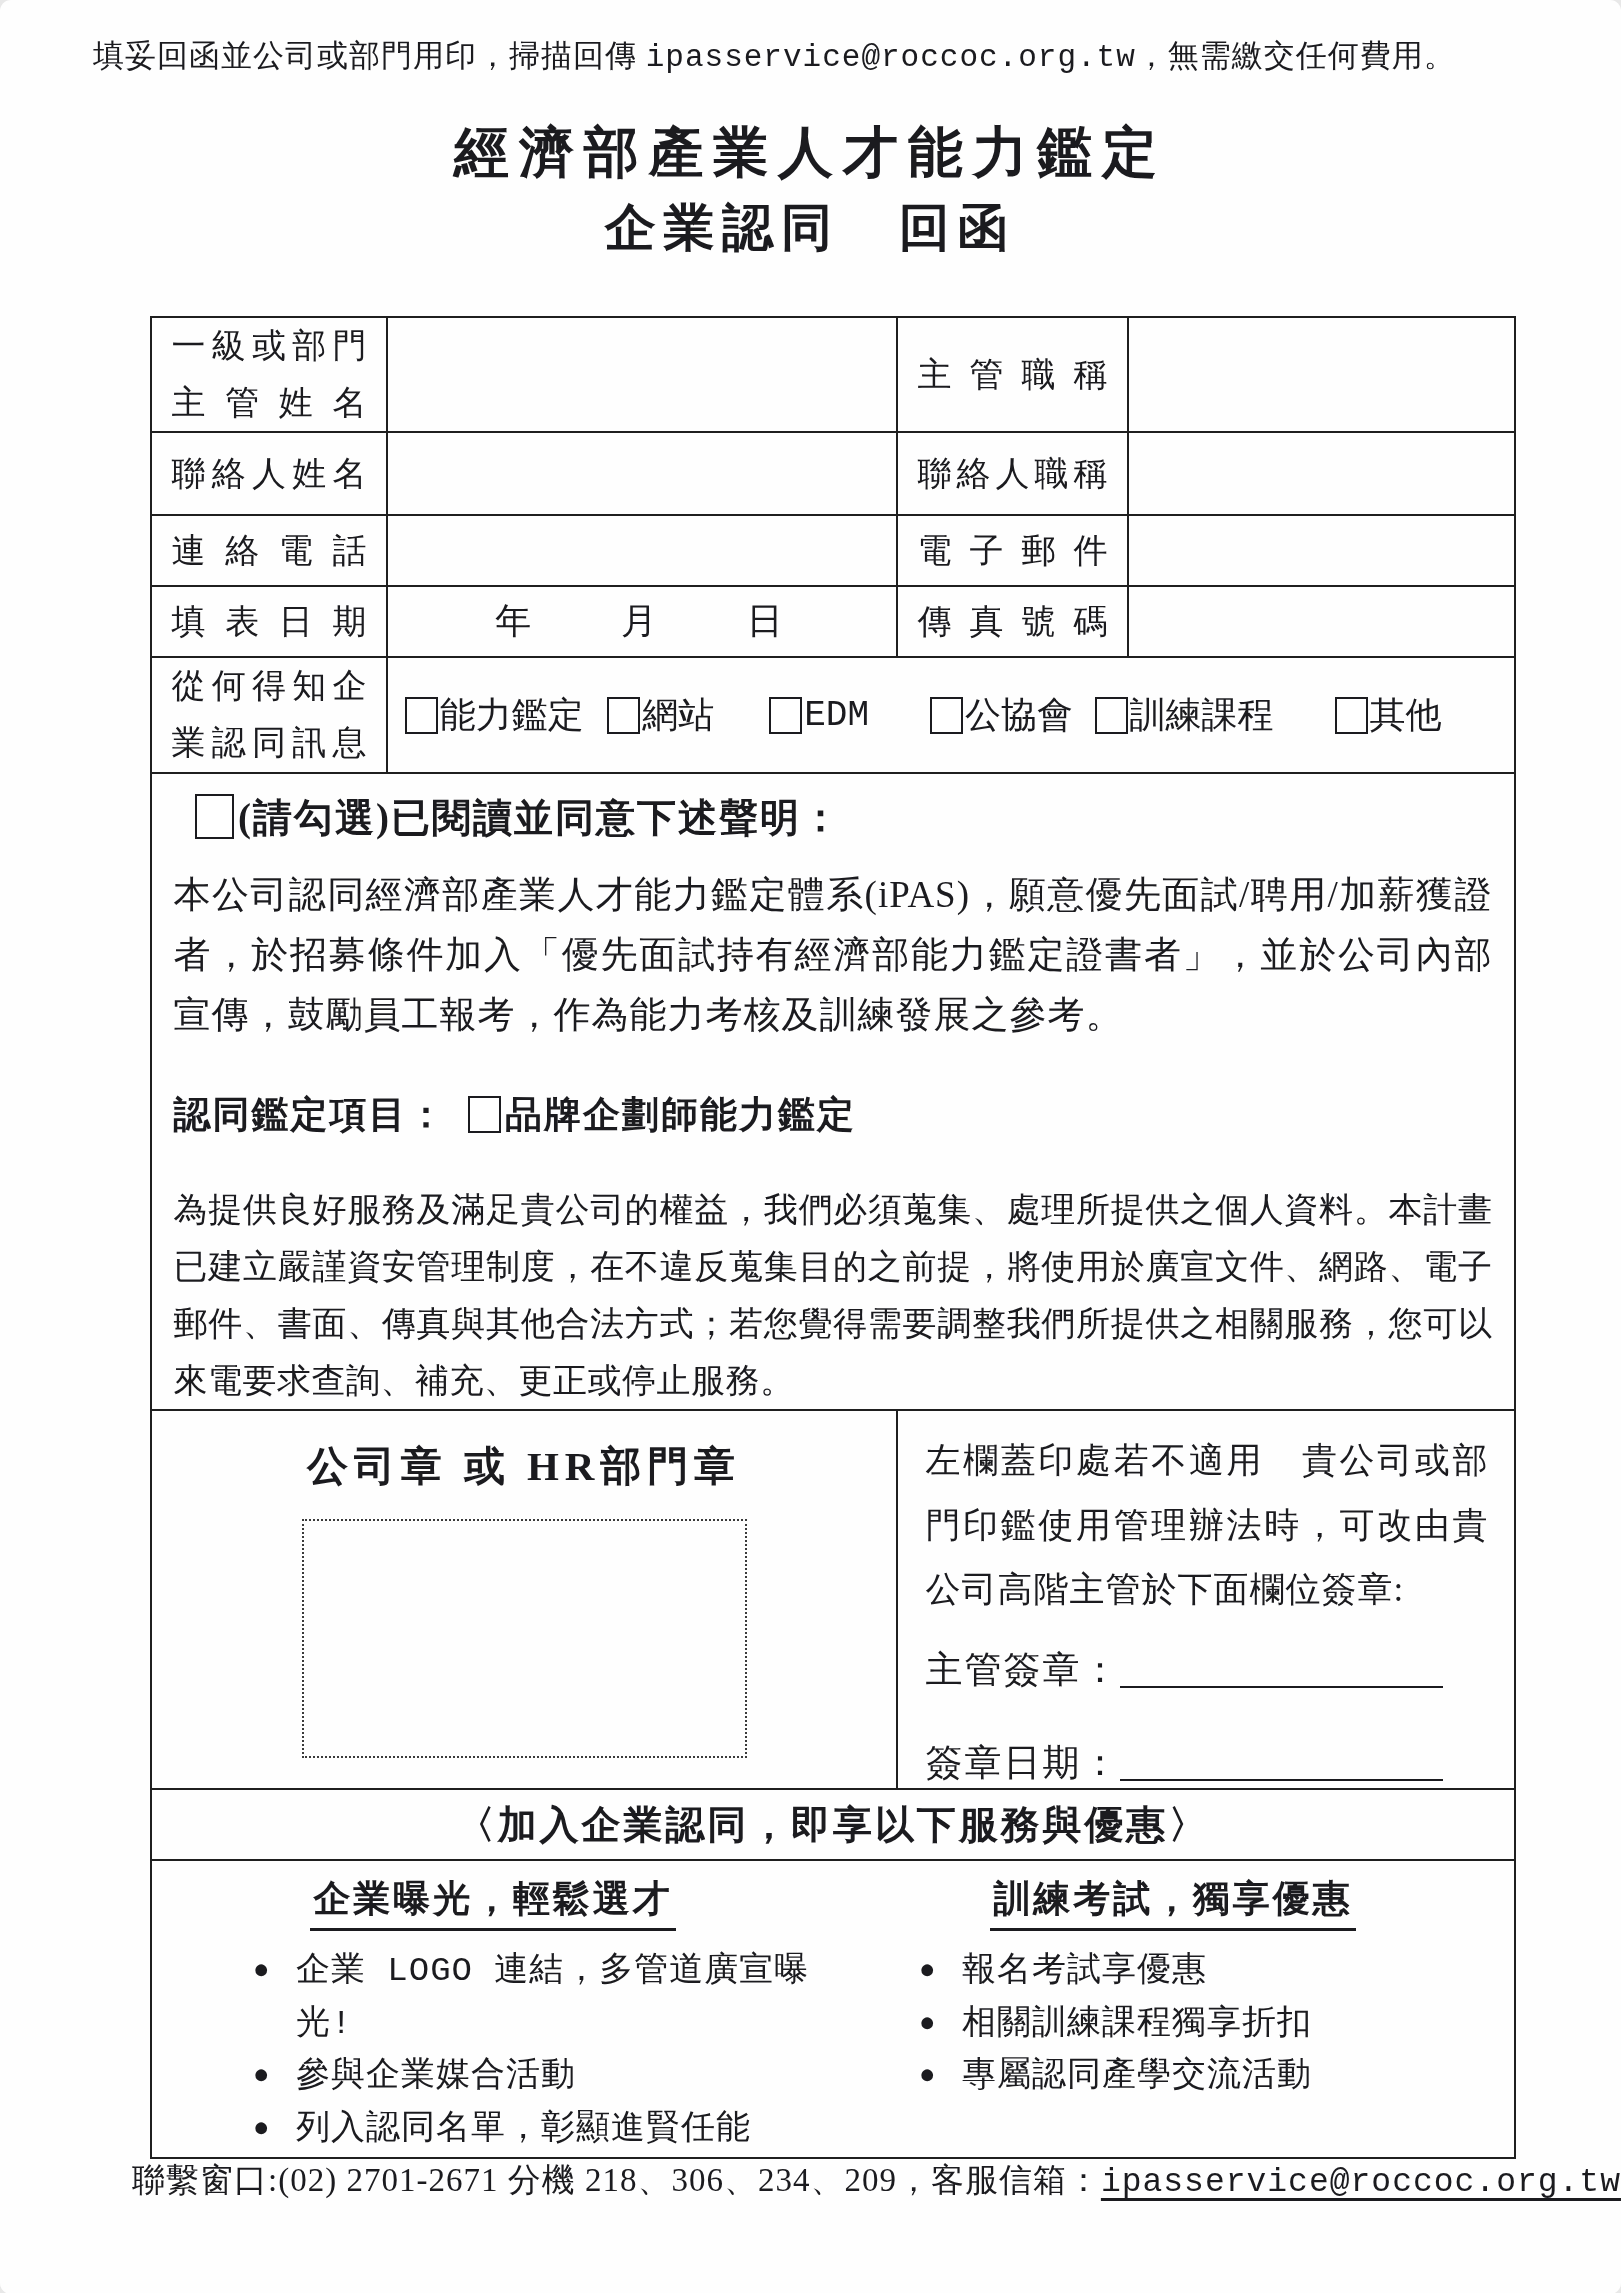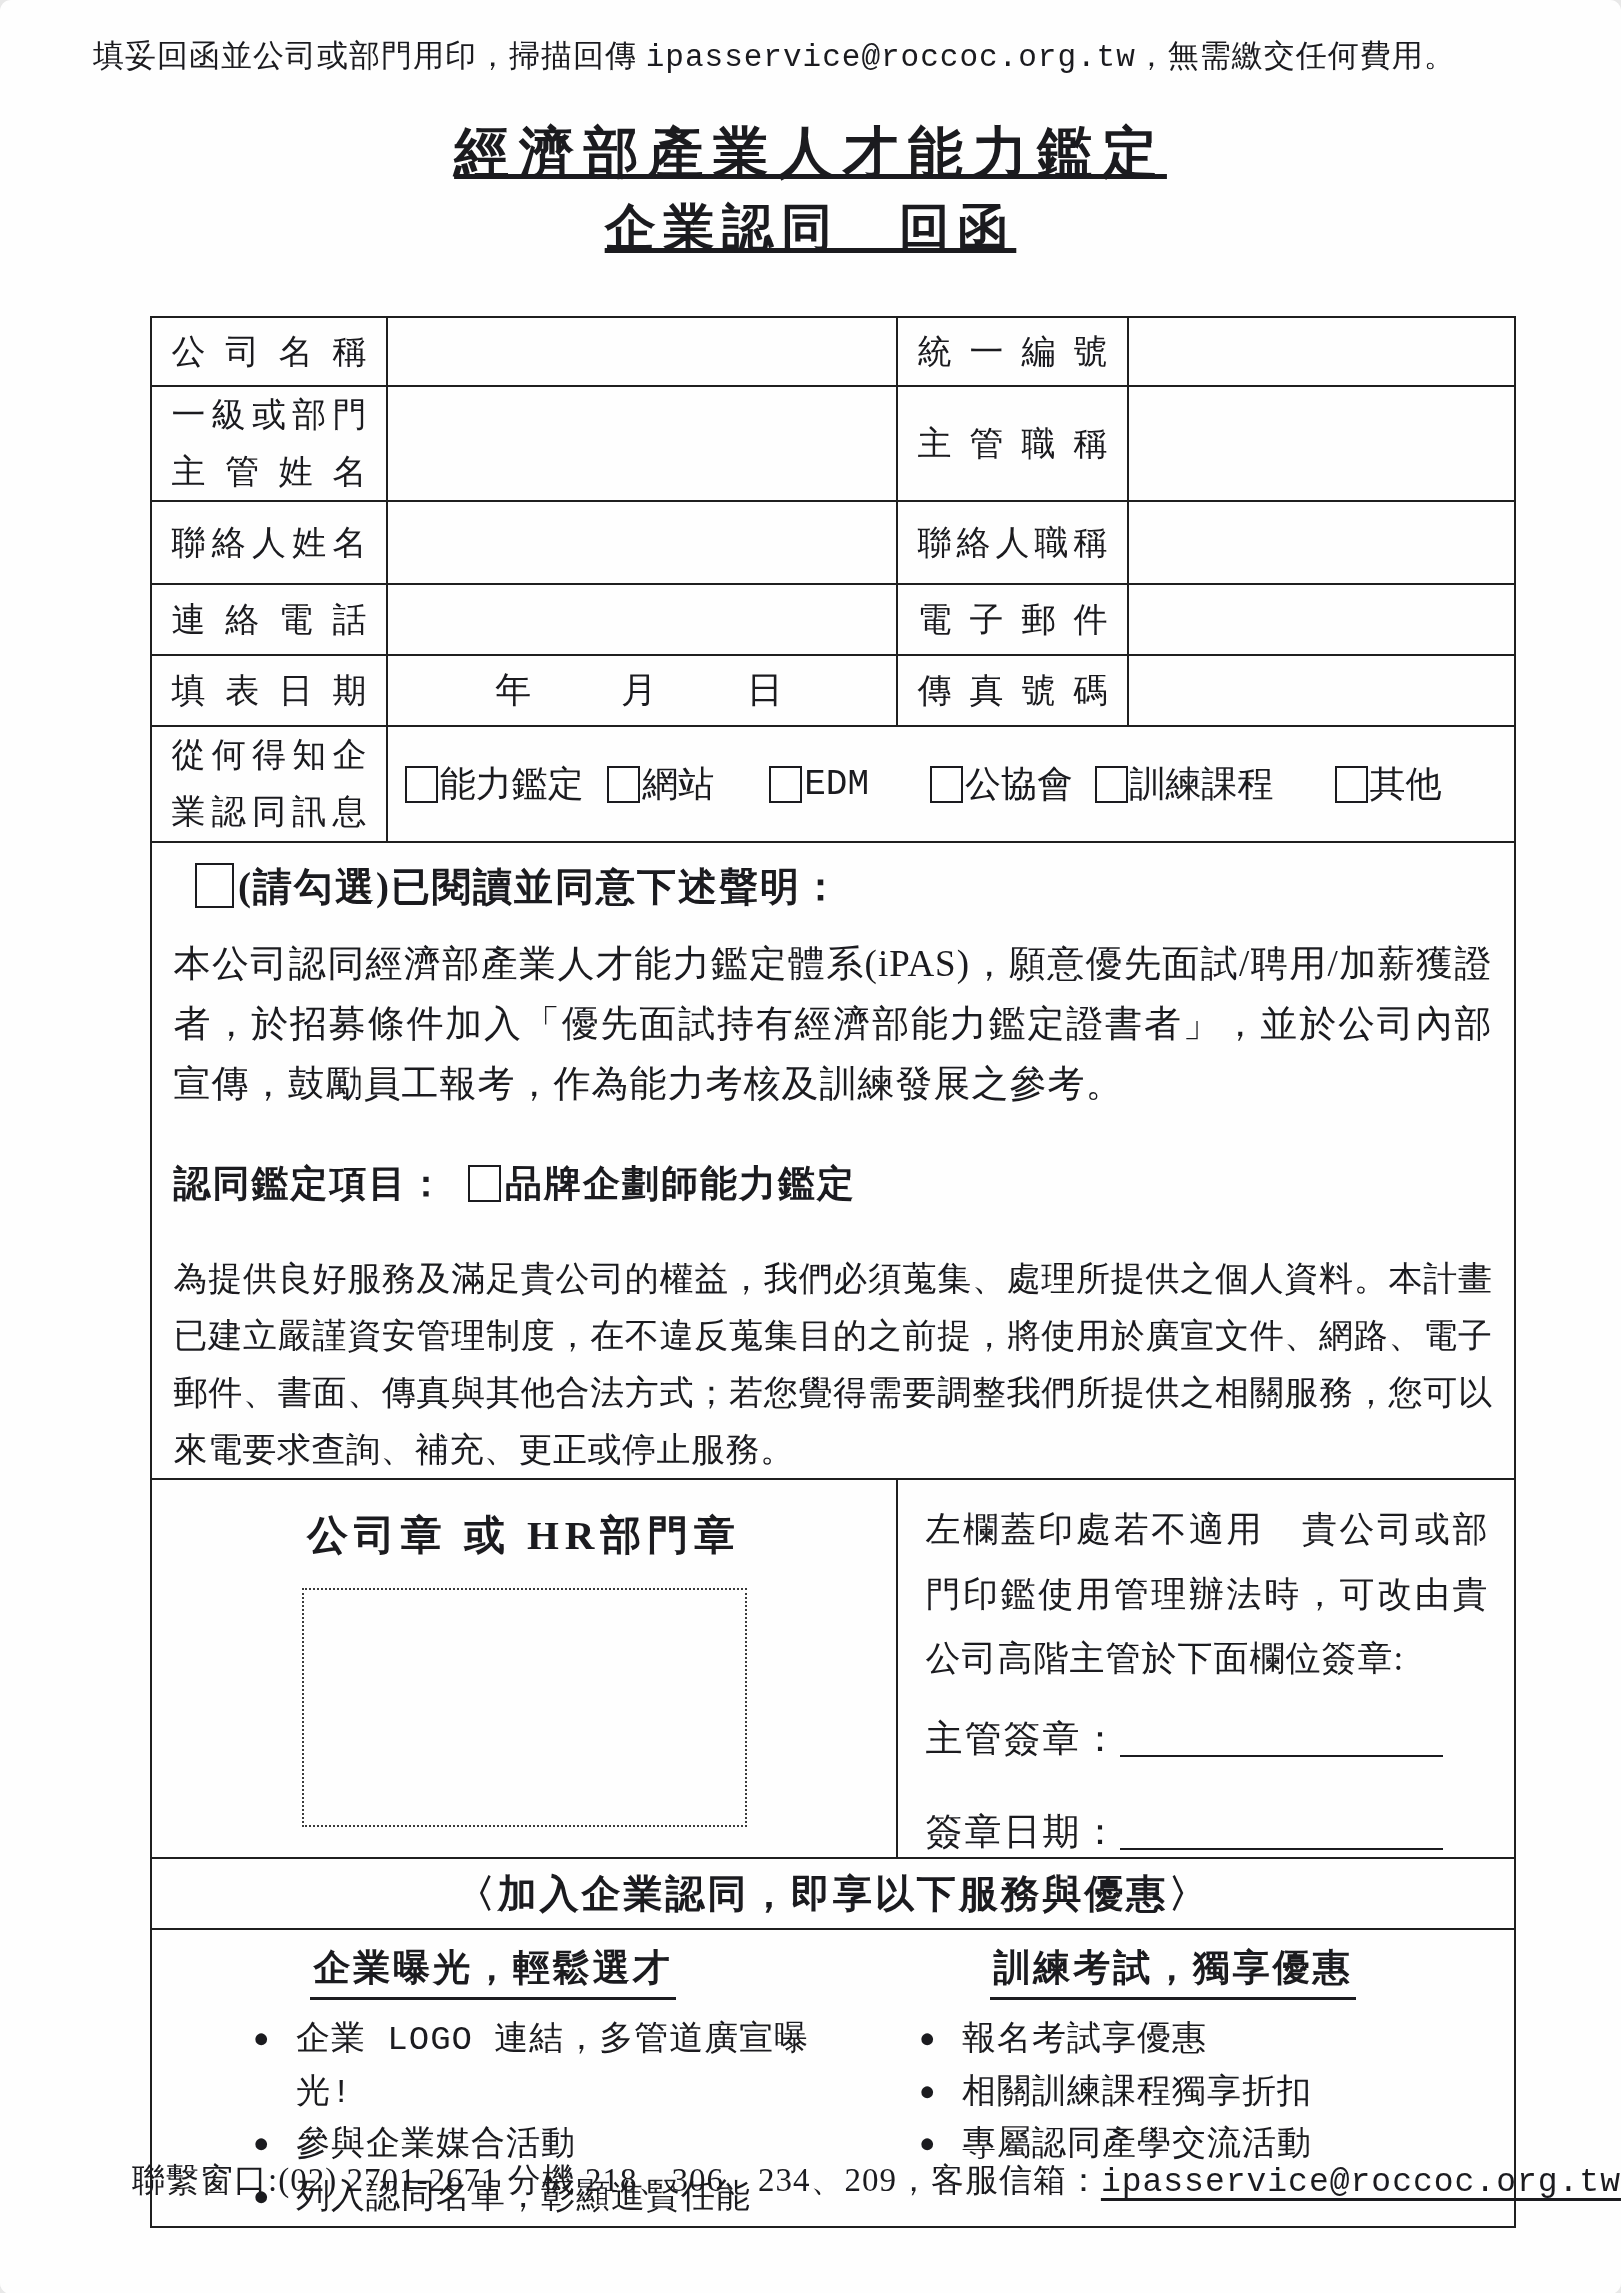--- a/index.html
+++ b/index.html
@@ -3,21 +3,21 @@
 <meta charset="utf-8">
 <style>
   html,body{margin:0;padding:0;background:#e8e8e8;}
   .page{
     position:relative;width:1621px;height:2294px;background:#fefefe;
     font-family:"Liberation Serif","DejaVu Serif",serif;color:#1b1b1f;
     margin:0 auto;overflow:hidden;border-radius:11px;
   }
   .mono{font-family:"Liberation Mono","DejaVu Sans Mono",monospace;}
   .topnote{position:absolute;top:35px;left:93px;font-size:31px;letter-spacing:1px;white-space:nowrap;}
-  .titles{position:absolute;top:116px;left:0;width:100%;text-align:center;line-height:1.35;text-decoration:underline;}
+  .titles{position:absolute;top:116px;left:0;width:100%;text-align:center;line-height:1.35;}
   .title1{font-size:55px;font-weight:bold;letter-spacing:9.8px;}
   .title2{font-size:51px;font-weight:bold;letter-spacing:7.8px;margin-top:3.9px;}
   table.form{
     position:absolute;left:150px;top:316px;width:1364px;
     border-collapse:collapse;table-layout:fixed;border:2.9px solid #1f1f1f;
   }
   table.form td{border:2px solid #1f1f1f;vertical-align:middle;overflow:hidden;}
   td.label{padding:0 19.6px;font-size:34px;}
   .jl{text-align:justify;text-align-last:justify;}
   .lbl2{padding:2px 0;line-height:1.55;}
@@ -73,26 +73,20 @@
 
   <table class="form">
     <colgroup>
       <col style="width:236px">
         <col style="width:510px">
         <col style="width:231px">
         <col style="width:387px">
     </colgroup>
 
     <tbody>
-        <tr style="height:69px">
-      <td class="label jl">公司名稱</td>
-      <td class="value"></td>
-      <td class="label jl">統一編號</td>
-      <td class="value"></td>
-    </tr>
 
     <tr style="height:113px">
       <td class="label">
         <div class="jl lbl2">一級或部門</div>
         <div class="jl lbl2">主管姓名</div>
       </td>
       <td class="value"></td>
       <td class="label jl">主管職稱</td>
       <td class="value"></td>
     </tr>

